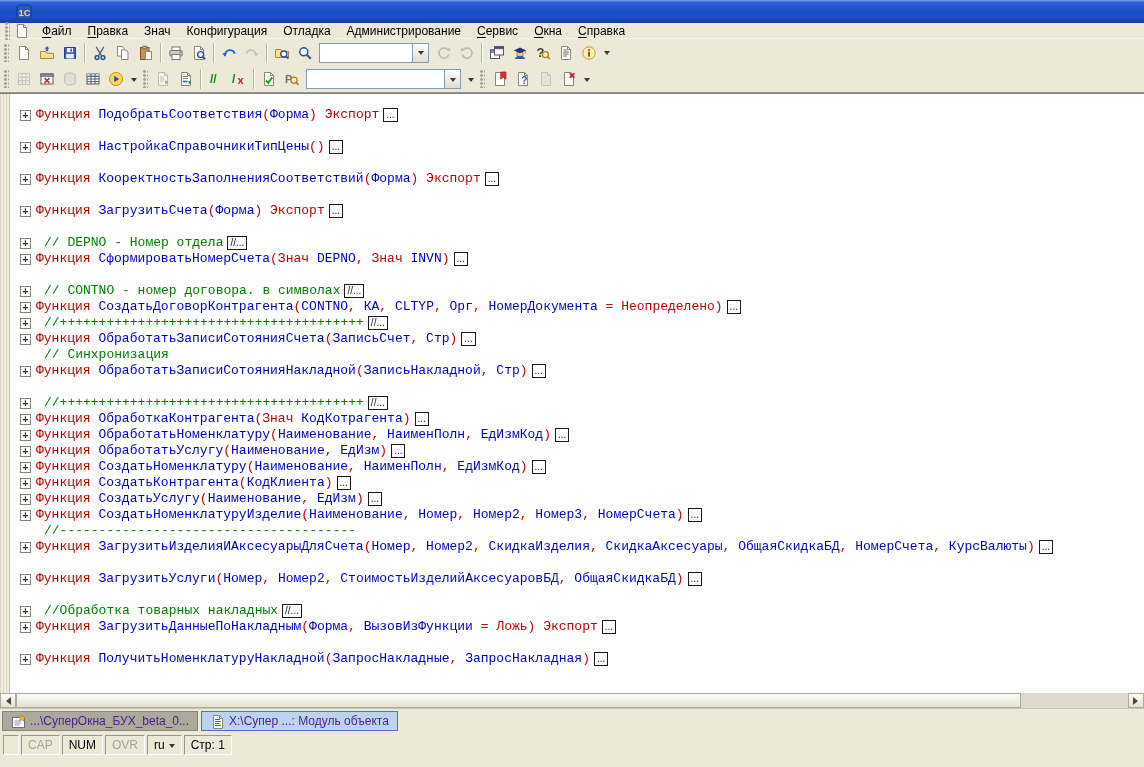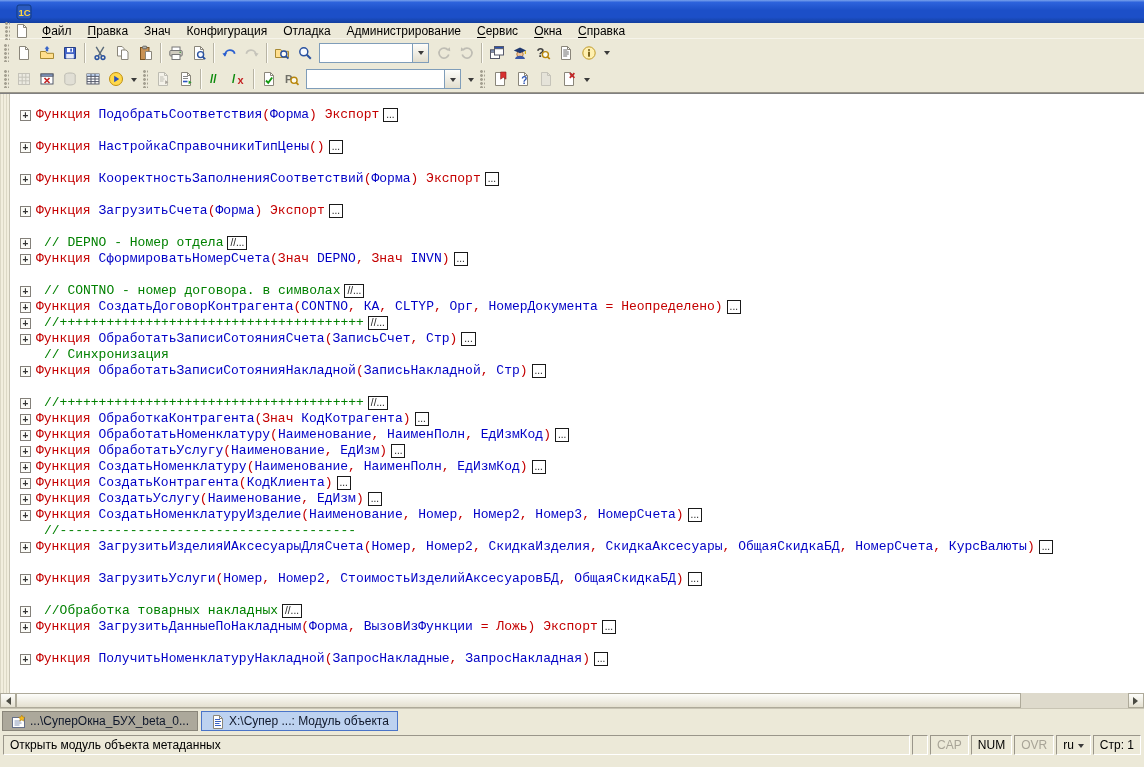--- a/index.html
+++ b/index.html
@@ -65,21 +65,21 @@
     border:1px solid #AEAA9A; display:flex; align-items:center; justify-content:center; }
   .arr-left { width:0; height:0; border:4px solid transparent; border-right:5px solid #4a4a42; margin-right:3px;}
   .arr-right{ width:0; height:0; border:4px solid transparent; border-left:5px solid #4a4a42; margin-left:3px;}
   .scroll-thumb { width:1005px; flex:none; background:linear-gradient(#FDFDFA,#E4E0D0); border:1px solid #AEAA9A; }
   .scroll-track { flex:1; }
 
   
   .tabbar { height:24px; background:#ECE9D8; display:flex; align-items:flex-start; gap:3px;
     padding:2px 0 0 2px; border-top:1px solid #C8C4B4; }
   .tab { height:20px; display:flex; align-items:center; gap:4px; padding:0 8px; font-size:12px;
-    border:1px solid #8A867A; background:#ACA89B; color:#0f172a; white-space:nowrap; }
+    border:1px solid #8A867A; background:#ACA89B; color:#4c1d95; white-space:nowrap; }
   .tab.active { background:#BDD2F0; border-color:#4A74C8; }
   .tab .icon14 { width:15px; height:15px; flex:none; }
 
   
   .statusbar { height:26px; background:#ECE9D8; display:flex; align-items:center; gap:2px; padding:2px 3px; }
   .spanel { height:20px; border:1px solid; border-color:#9A968A #FFFFFF #FFFFFF #9A968A;
     display:flex; align-items:center; padding:0 6px; white-space:nowrap; }
   .spanel.msg { flex:1; }
   .spanel.mini { width:16px; padding:0; }
   .spanel.dim { color:#A8A497;text-align:right; }
@@ -498,21 +498,20 @@
           <path d="M3.5 1.5h6l3 3v10h-9z" fill="#fff" stroke="#8a867a"></path>
           <path d="M9.5 1.5v3h3" fill="none" stroke="#8a867a"></path>
           <path d="M5 5.5h5M5 7.5h6M5 9.5h4.5M5 11.5h6" stroke="#3a62c4"></path>
         </svg>
       </span>
       <span>X:\Супер ...: Модуль объекта</span>
     </div>
   </div>
 
 <div class="statusbar">
-  <div class="spanel msg">Открыть модуль объекта метаданных</div>
   <div class="spanel mini"></div>
   <div class="spanel dim">CAP</div>
   <div class="spanel">NUM</div>
   <div class="spanel dim">OVR</div>
   <div class="spanel">
     <span>ru</span>
     <span class="lang-tri"></span>
   </div>
   <div class="spanel">Стр: 1</div>
 </div>

